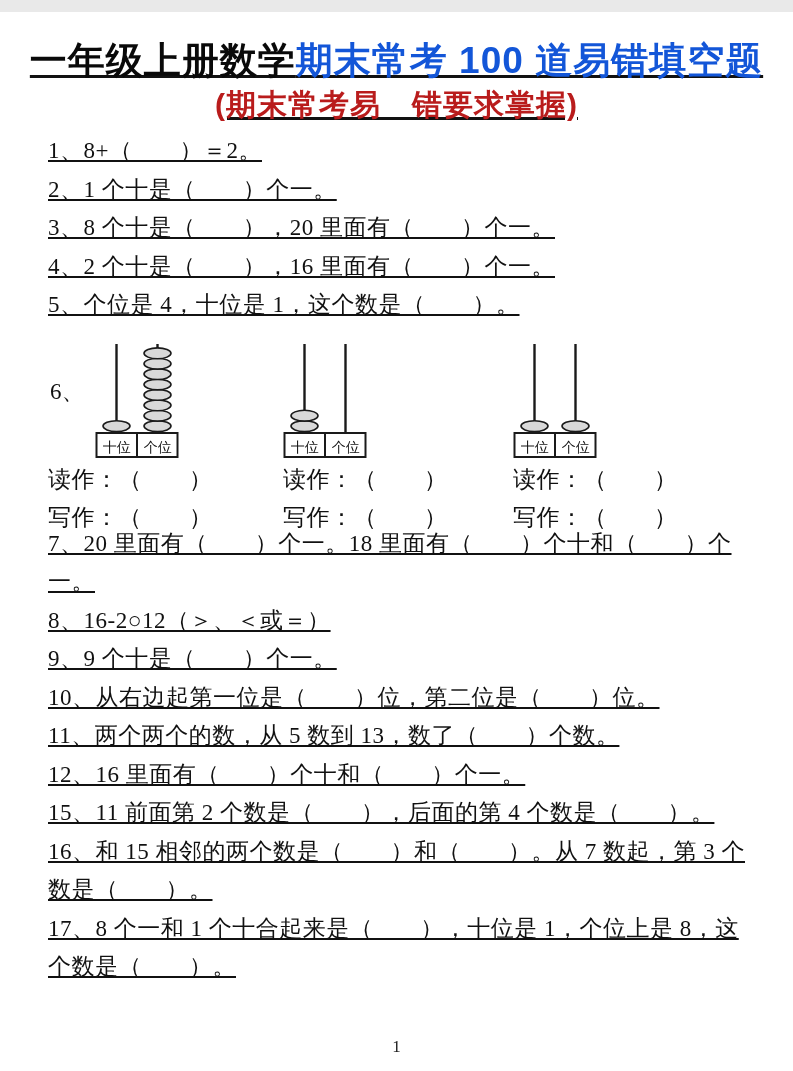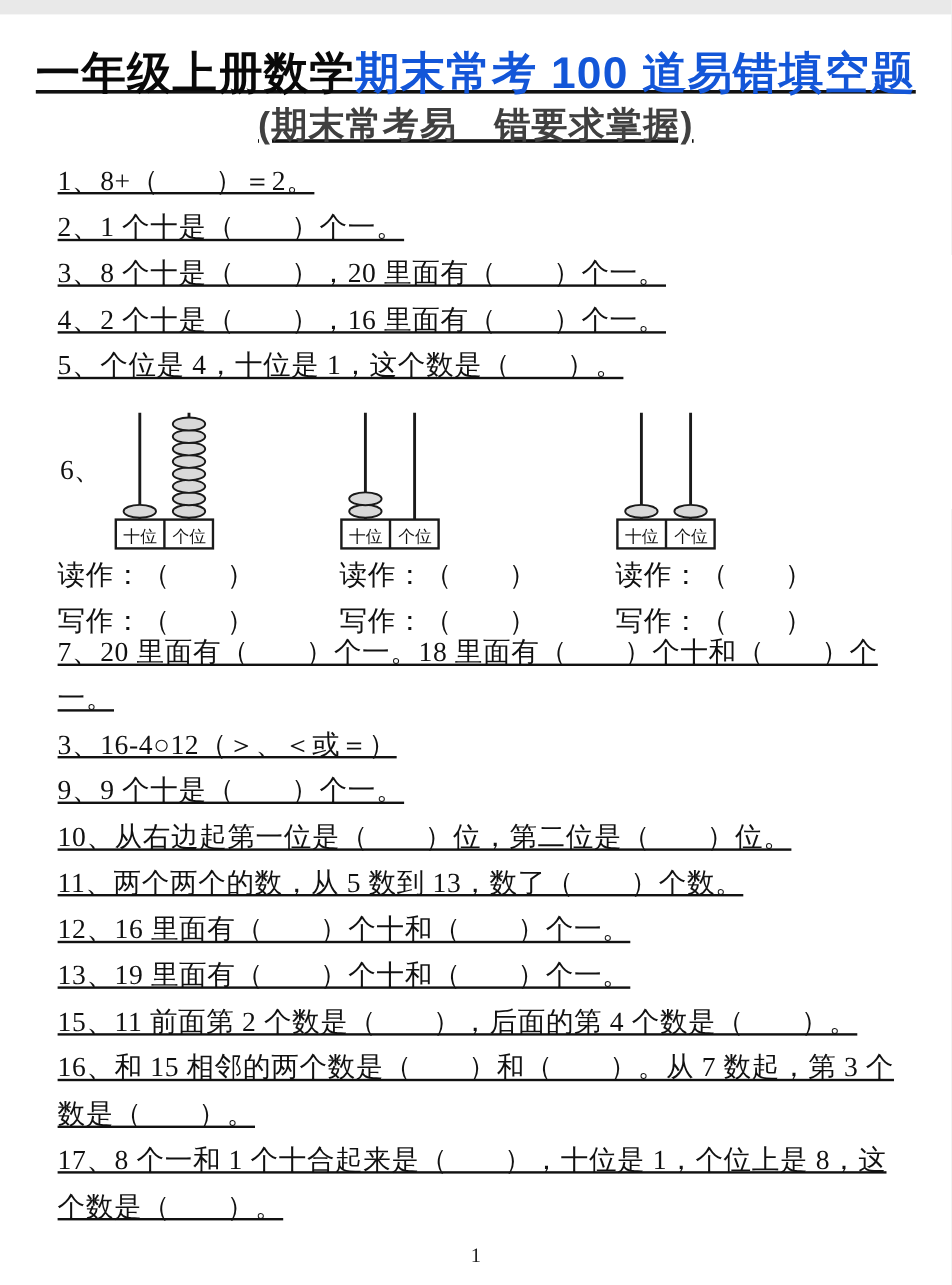--- a/index.html
+++ b/index.html
@@ -12,21 +12,21 @@
     overflow:hidden;
     font-family:"Liberation Serif","DejaVu Serif",serif;
     color:#111;
     text-decoration:underline;
   }
   .header { text-align:center; padding-top:28px; line-height:1.15;
             font-family:"Liberation Sans","DejaVu Sans",sans-serif; }
   .title  { font-size:37px; font-weight:900; letter-spacing:1px; }
   .title .t-black { color:#090909; }
   .title .t-blue  { color:#1356d8; }
-  .subtitle { font-size:30px; font-weight:900; color:#404040; margin-top:5px; letter-spacing:1px; }
+  .subtitle { font-size:30px; font-weight:900; color:#b91c1c; margin-top:5px; letter-spacing:1px; }
 
   .content {
     margin:10px 38px 0 48px;
     font-size:23px;
     line-height:38.5px;
   }
   .q { letter-spacing:0.5px; }
 
   .abacus-section { position:relative; height:200px; }
   .q6-label { position:absolute; left:2px; top:48px; font-size:23px; }
@@ -116,26 +116,25 @@
               <line x1="42" y1="92" x2="42" y2="116" stroke="#1a1a1a" stroke-width="2"></line>
               <text x="21.8" y="110.5" text-anchor="middle" font-size="14" fill="#111">十位</text>
               <text x="62.8" y="110.5" text-anchor="middle" font-size="14" fill="#111">个位</text>
             </svg></div>
         <div class="prompt">读作：（　　）</div>
         <div class="prompt">写作：（　　）</div>
       </div>
     </div>
 
     <div class="q">7、20 里面有（　　）个一。18 里面有（　　）个十和（　　）个一。</div>
-    <div class="q">3、16-4○12（＞、＜或＝）</div>
+    <div class="q">8、16-2○12（＞、＜或＝）</div>
     <div class="q">9、9 个十是（　　）个一。</div>
     <div class="q">10、从右边起第一位是（　　）位，第二位是（　　）位。</div>
     <div class="q">11、两个两个的数，从 5 数到 13，数了（　　）个数。</div>
     <div class="q">12、16 里面有（　　）个十和（　　）个一。</div>
-    <div class="q">13、19 里面有（　　）个十和（　　）个一。</div>
     <div class="q">15、11 前面第 2 个数是（　　），后面的第 4 个数是（　　）。</div>
     <div class="q">16、和 15 相邻的两个数是（　　）和（　　）。从 7 数起，第 3 个数是（　　）。</div>
     <div class="q">17、8 个一和 1 个十合起来是（　　），十位是 1，个位上是 8，这个数是（　　）。</div>
   </div>
 
   <div class="page-number">1</div>
   <div class="bottom-strip"></div>
 </div>
 
 </body></html>

